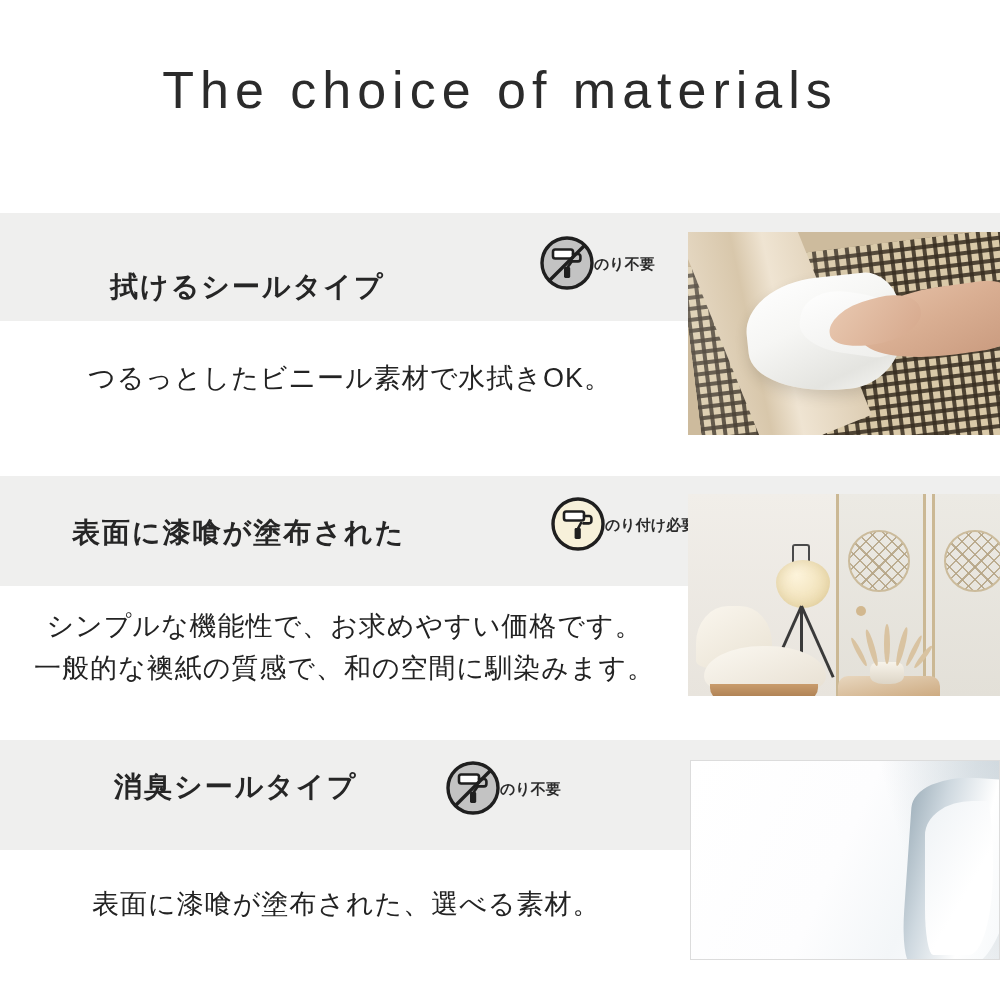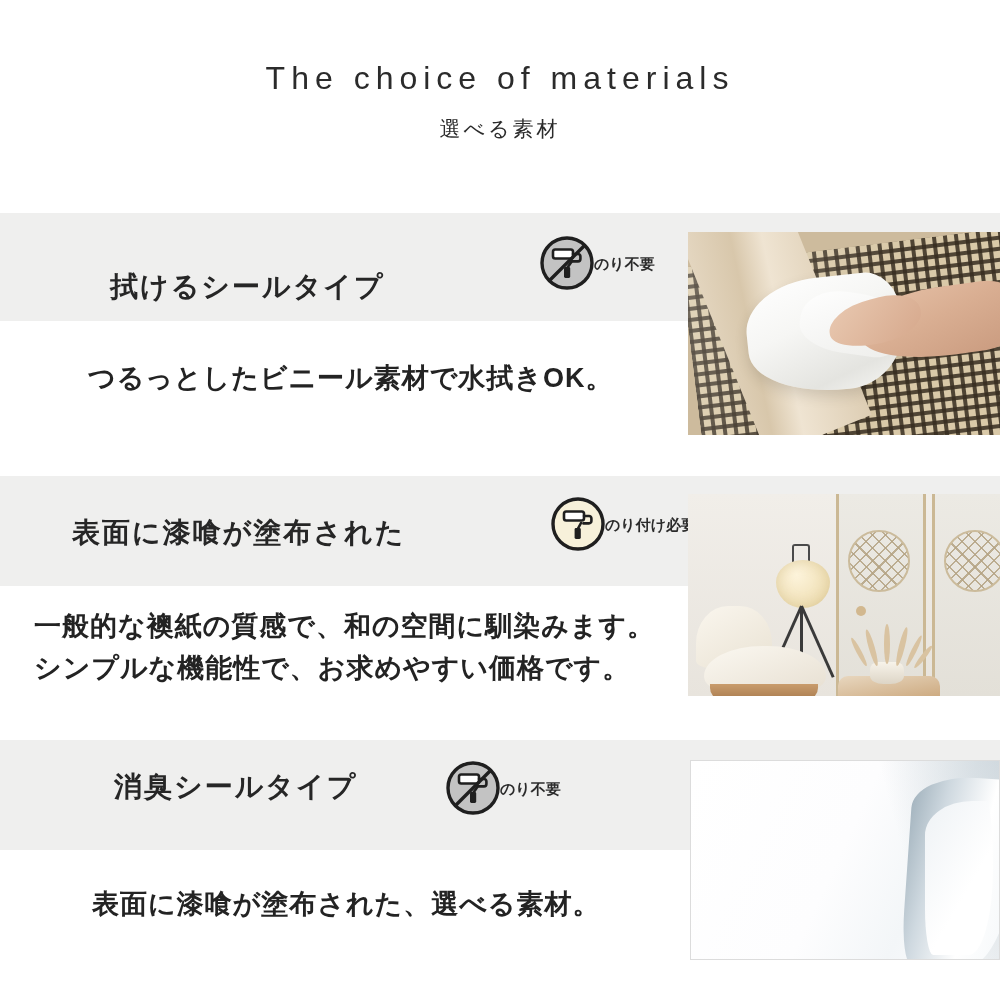--- a/index.html
+++ b/index.html
@@ -8,21 +8,21 @@
     background: #ffffff;
     font-family: "Liberation Sans", "DejaVu Sans", sans-serif;
     overflow: hidden;
   }
   .page { position: relative; width: 1000px; height: 1000px; background:#fff; }
 
   
   .header { position:absolute; left:0; top:0; width:1000px; height:200px; }
   .header-title {
     position:absolute; left:0; top:60px; width:1000px; text-align:center;
-    font-size:32px; font-weight:400; letter-spacing:6px; color:#2b2b2b;
+    font-size:52px; font-weight:400; letter-spacing:6px; color:#2b2b2b;
   }
   .header-sub {
     position:absolute; left:0; top:115px; width:1000px; text-align:center;
     font-size:21px; font-weight:400; letter-spacing:3px; color:#2b2b2b;
   }
 
   
   .section { position:absolute; left:0; width:1000px; }
   .band {
     position:absolute; left:0; width:1000px;
@@ -34,22 +34,22 @@
     white-space:nowrap;
   }
   .badges { position:absolute; display:flex; align-items:flex-start; gap:16px; }
   .badge { display:flex; flex-direction:row; align-items:center; width:74px; }
   .badge-label {
     margin-top:3px; font-size:15px; font-weight:700; color:#2b2b2b;
     letter-spacing:0px; white-space:nowrap;
   }
   .desc {
     position:absolute;
-    font-size:27px; font-weight:700; color:#232323; letter-spacing:1px;
-    line-height:1.55; white-space:nowrap;
+    font-size:27px; font-weight:400; color:#232323; letter-spacing:1px;
+    line-height:1.55; white-space:nowrap;text-align:center;
   }
 
   
   .icon-circle { width:54px; height:54px; border-radius:50%; position:relative; }
   .icon-sq { width:54px; height:54px; border-radius:12px; position:relative; }
 
   
   .photo { position:absolute; overflow:hidden; }
 
   
@@ -171,21 +171,20 @@
     border-radius: 70% 10% 36% 12% / 22% 44% 56% 30%;
   }
 </style>
 </head>
 <body>
 
 <div class="page">
 
   <div class="header">
     <div class="header-title">The choice of materials</div>
-    <div class="header-sub">選べる素材</div>
   </div>
 
   <div class="section" style="top:0;">
 
     <div class="band" style="top:213px; height:108px;"></div>
 
     <div class="band-title" style="left:110px; top:268px;">拭けるシールタイプ</div>
 
     <div class="badges" style="left:540px; top:236px;">
       <div class="badge">
@@ -231,22 +230,22 @@
             <path d="M33 19 h5 a2.4 2.4 0 0 1 2.4 2.4 v2.6 a2.4 2.4 0 0 1 -2.4 2.4 h-5.6" fill="none" stroke="#1f1f1f" stroke-width="2.6" stroke-linecap="round"></path>
             <path d="M30 26 L27 31.5" stroke="#1f1f1f" stroke-width="2.6" stroke-linecap="round"></path>
             <rect x="23.6" y="31" width="6.2" height="11" rx="1.4" fill="#1f1f1f"></rect>
           </svg>
         </div>
         <div class="badge-label">のり付け必要</div>
       </div>
     </div>
 
     <div class="desc" style="left:34px; top:606px;">
+      <div>シンプルな機能性で、お求めやすい価格です。</div>
       <div>一般的な襖紙の質感で、和の空間に馴染みます。</div>
-      <div>シンプルな機能性で、お求めやすい価格です。</div>
     </div>
 
     <div class="photo" style="left:688px; top:494px; width:312px; height:202px;">
       <div class="p2-wall"></div>
       <div class="p2-panel" style="left:148px; width:90px;"></div>
       <div class="p2-panel" style="left:244px; width:90px;"></div>
       <div class="p2-circle" style="left:160px; top:36px; width:62px; height:62px;"></div>
       <div class="p2-circle" style="left:256px; top:36px; width:62px; height:62px;"></div>
       <div class="p2-knob" style="left:168px; top:112px; width:10px; height:10px;"></div>
 

